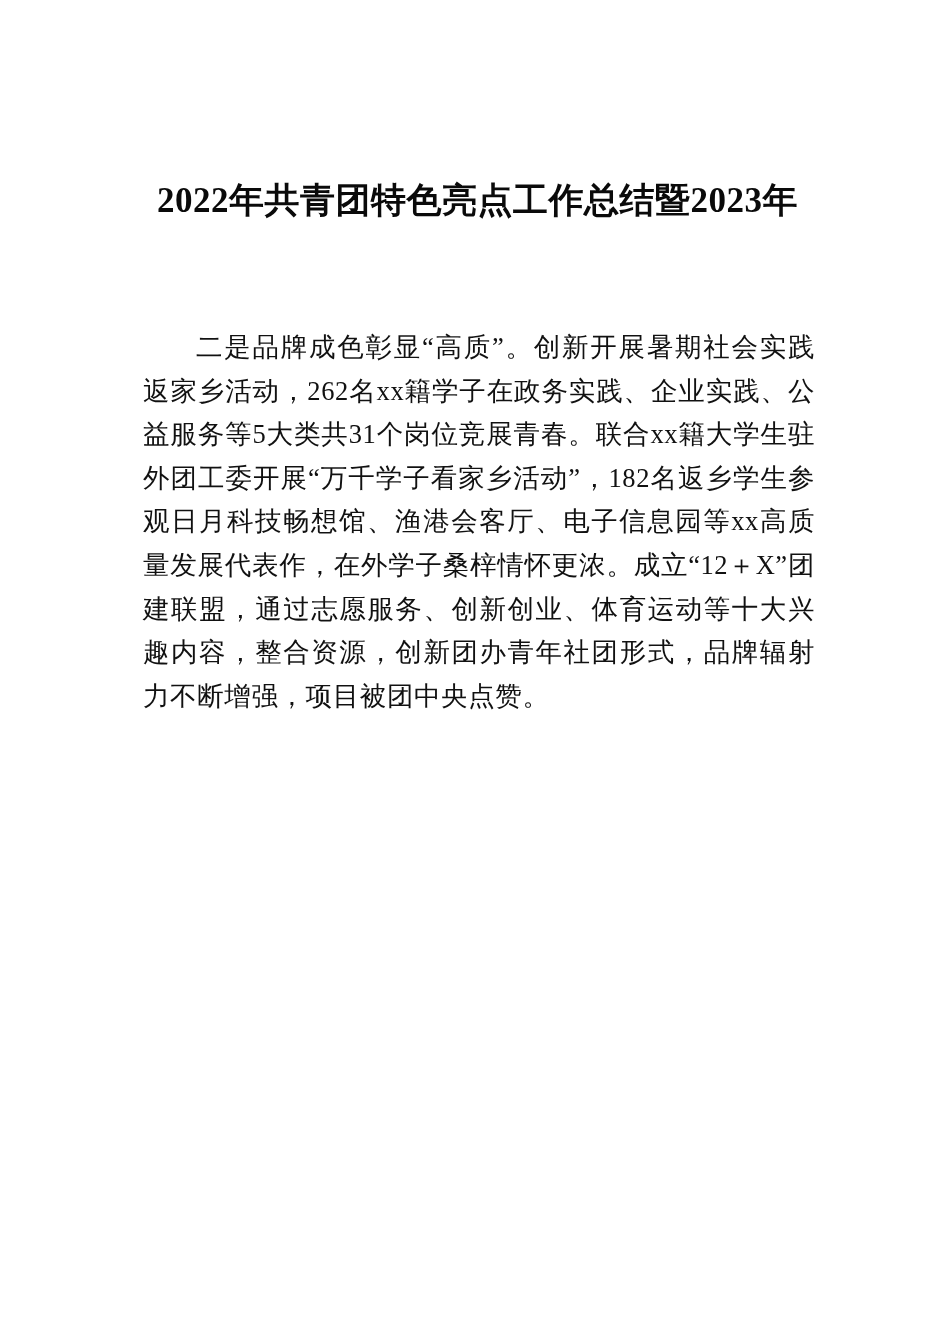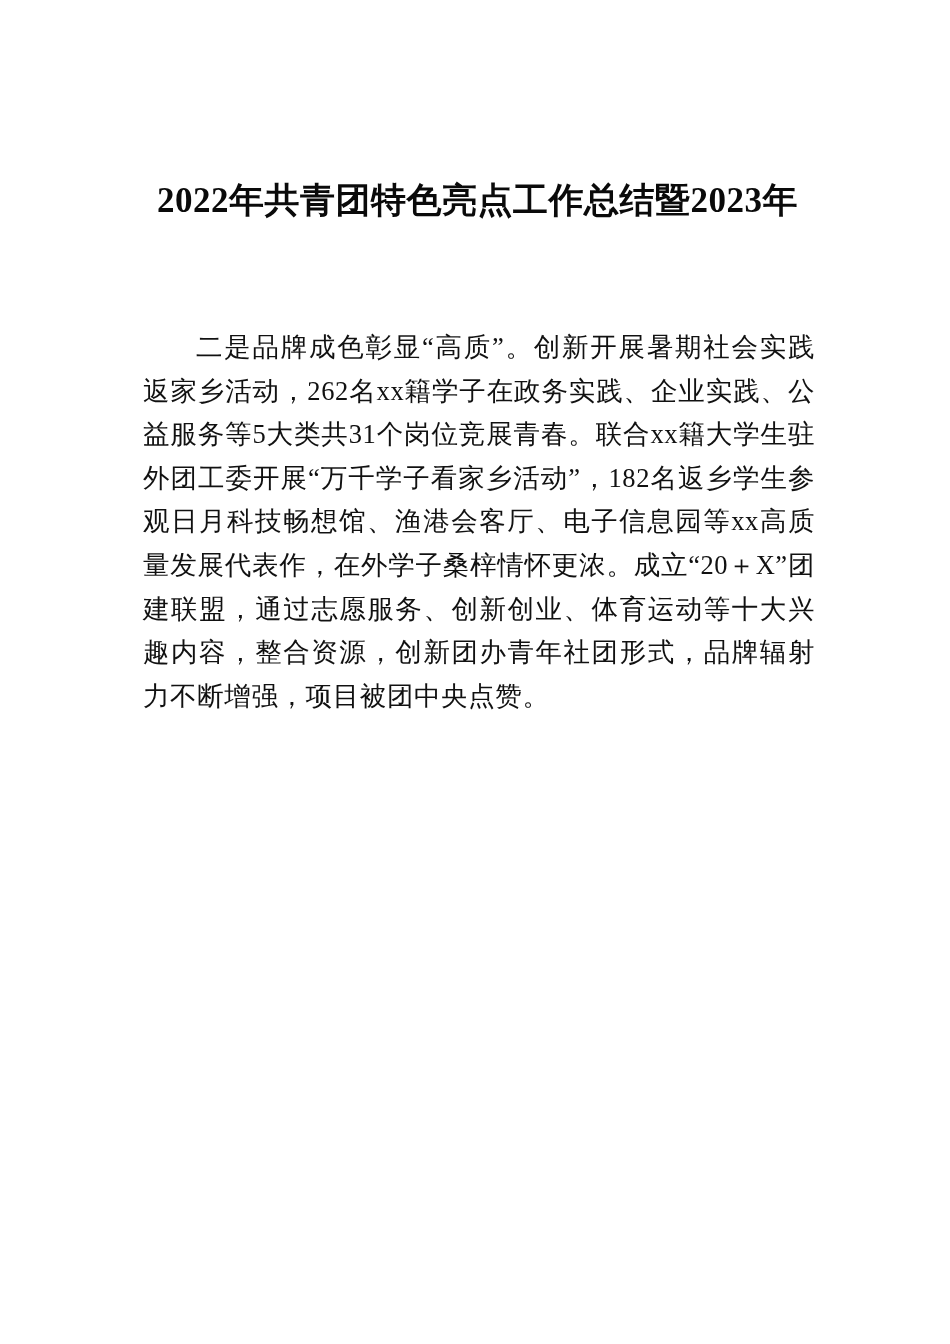--- a/index.html
+++ b/index.html
@@ -73,17 +73,17 @@
 
   <div class="doc-title">
     <div>2022年共青团特色亮点工作总结暨2023年</div>
   </div>
 
   <div class="body-block">
 
 
 
 
-    <p class="para">二是品牌成色彰显“高质”。创新开展暑期社会实践返家乡活动，262名xx籍学子在政务实践、企业实践、公益服务等5大类共31个岗位竞展青春。联合xx籍大学生驻外团工委开展“万千学子看家乡活动”，182名返乡学生参观日月科技畅想馆、渔港会客厅、电子信息园等xx高质量发展代表作，在外学子桑梓情怀更浓。成立“20＋X”团建联盟，通过志愿服务、创新创业、体育运动等十大兴趣内容，整合资源，创新团办青年社团形式，品牌辐射力不断增强，项目被团中央点赞。</p>
+    <p class="para">二是品牌成色彰显“高质”。创新开展暑期社会实践返家乡活动，262名xx籍学子在政务实践、企业实践、公益服务等5大类共31个岗位竞展青春。联合xx籍大学生驻外团工委开展“万千学子看家乡活动”，182名返乡学生参观日月科技畅想馆、渔港会客厅、电子信息园等xx高质量发展代表作，在外学子桑梓情怀更浓。成立“12＋X”团建联盟，通过志愿服务、创新创业、体育运动等十大兴趣内容，整合资源，创新团办青年社团形式，品牌辐射力不断增强，项目被团中央点赞。</p>
 
   </div>
 
 </div>
 
 </body></html>

